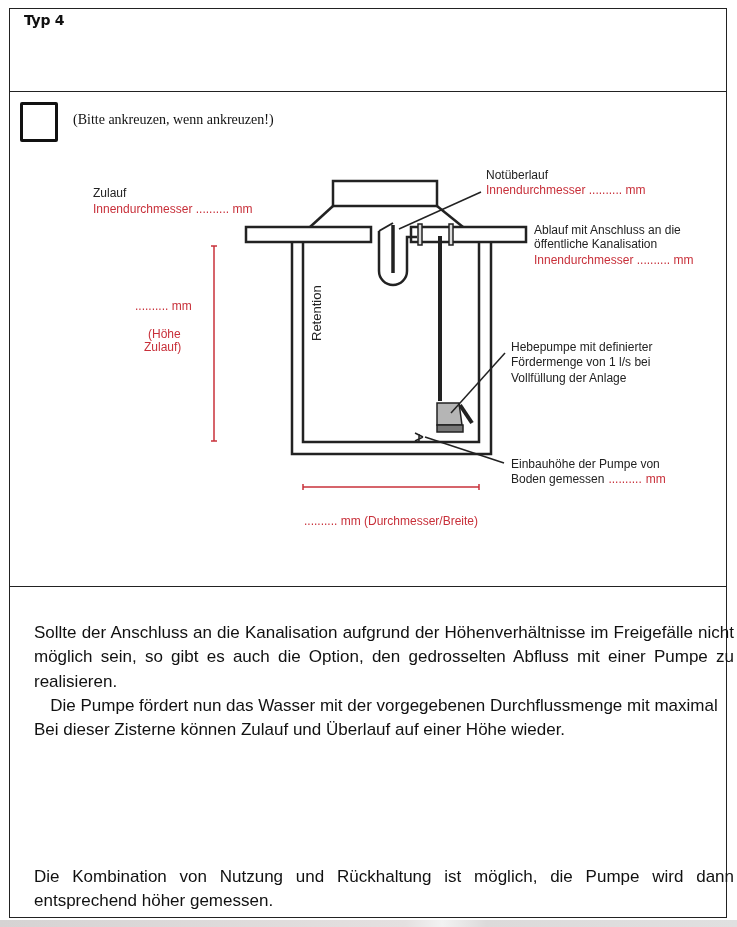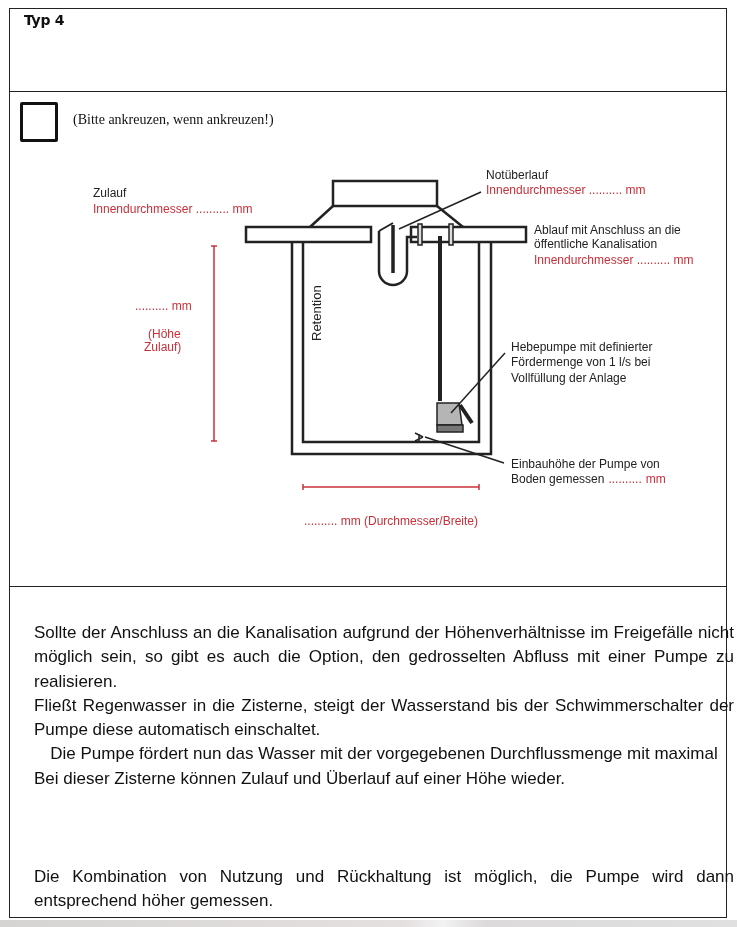--- a/index.html
+++ b/index.html
@@ -123,21 +123,20 @@
         <text class="lbl black" x="510" y="482"><tspan>Boden gemessen</tspan><tspan class="dots" dx="4">..........</tspan><tspan class="dots" dx="4">mm</tspan></text>
 
         <text class="lbl red" x="303" y="524">.......... mm (Durchmesser/Breite)</text>
       </g>
     </svg>
   </div>
 
   <div class="sec-text">
     <div class="para p1">
       <div>Sollte der Anschluss an die Kanalisation aufgrund der Höhenverhältnisse im Freigefälle nicht möglich sein, so gibt es auch die Option, den gedrosselten Abfluss mit einer Pumpe zu realisieren.</div>
-      <div>Fließt Regenwasser in die Zisterne, steigt der Wasserstand bis der Schwimmerschalter der Pumpe diese automatisch einschaltet.</div>
       <div style="text-align:center">Die Pumpe fördert nun das Wasser mit der vorgegebenen Durchflussmenge mit maximal</div>
       <div>Bei dieser Zisterne können Zulauf und Überlauf auf einer Höhe wieder.</div>
     </div>
     <div class="para p2">Die Kombination von Nutzung und Rückhaltung ist möglich, die Pumpe wird dann entsprechend höher gemessen.</div>
   </div>
 
 </div>
 
 <div class="bottom-strip"></div>
 

